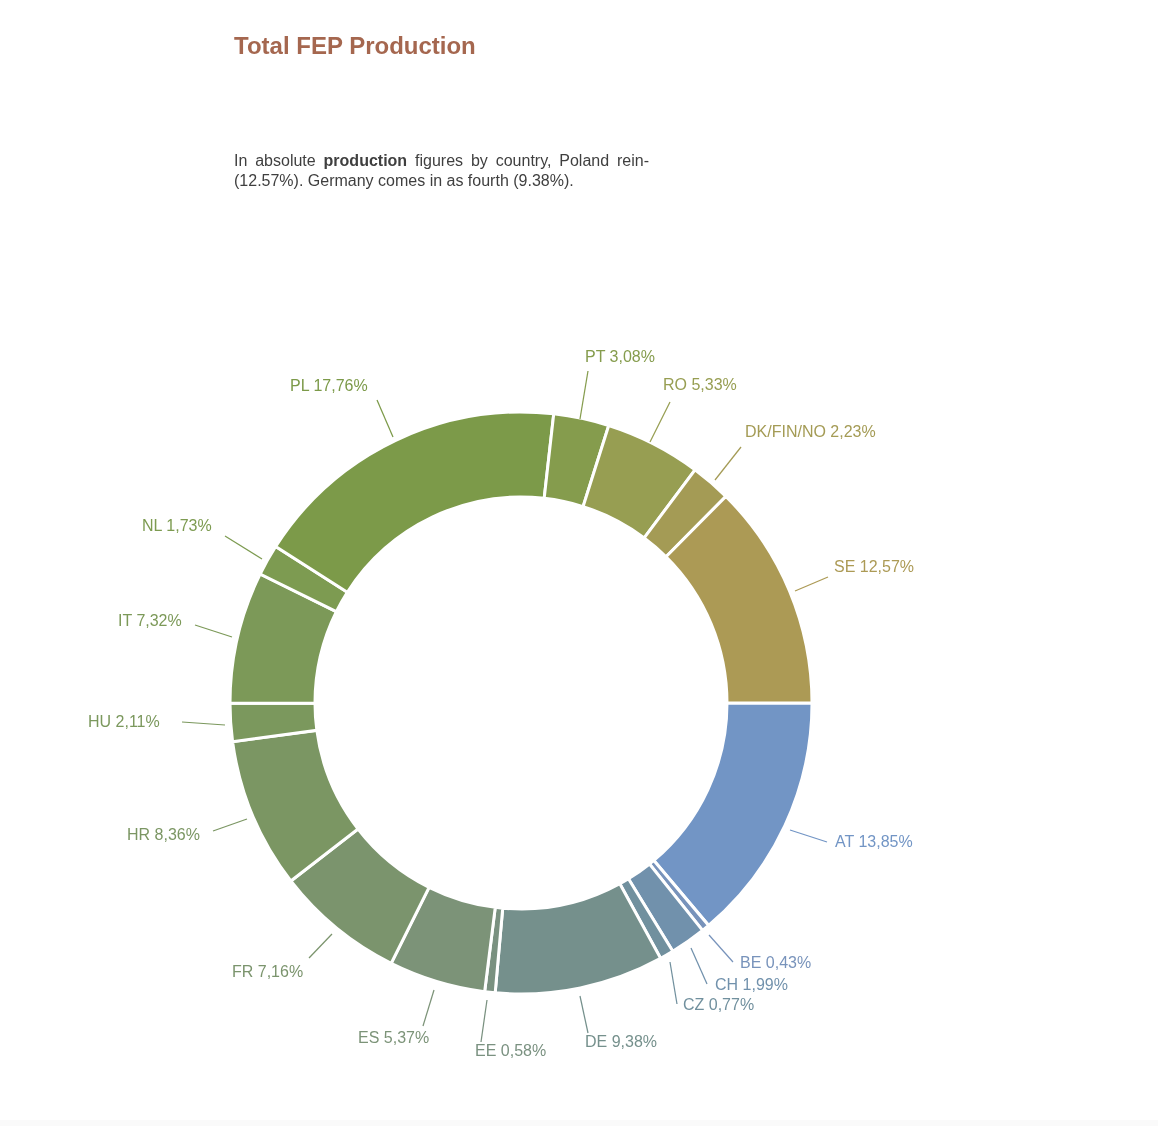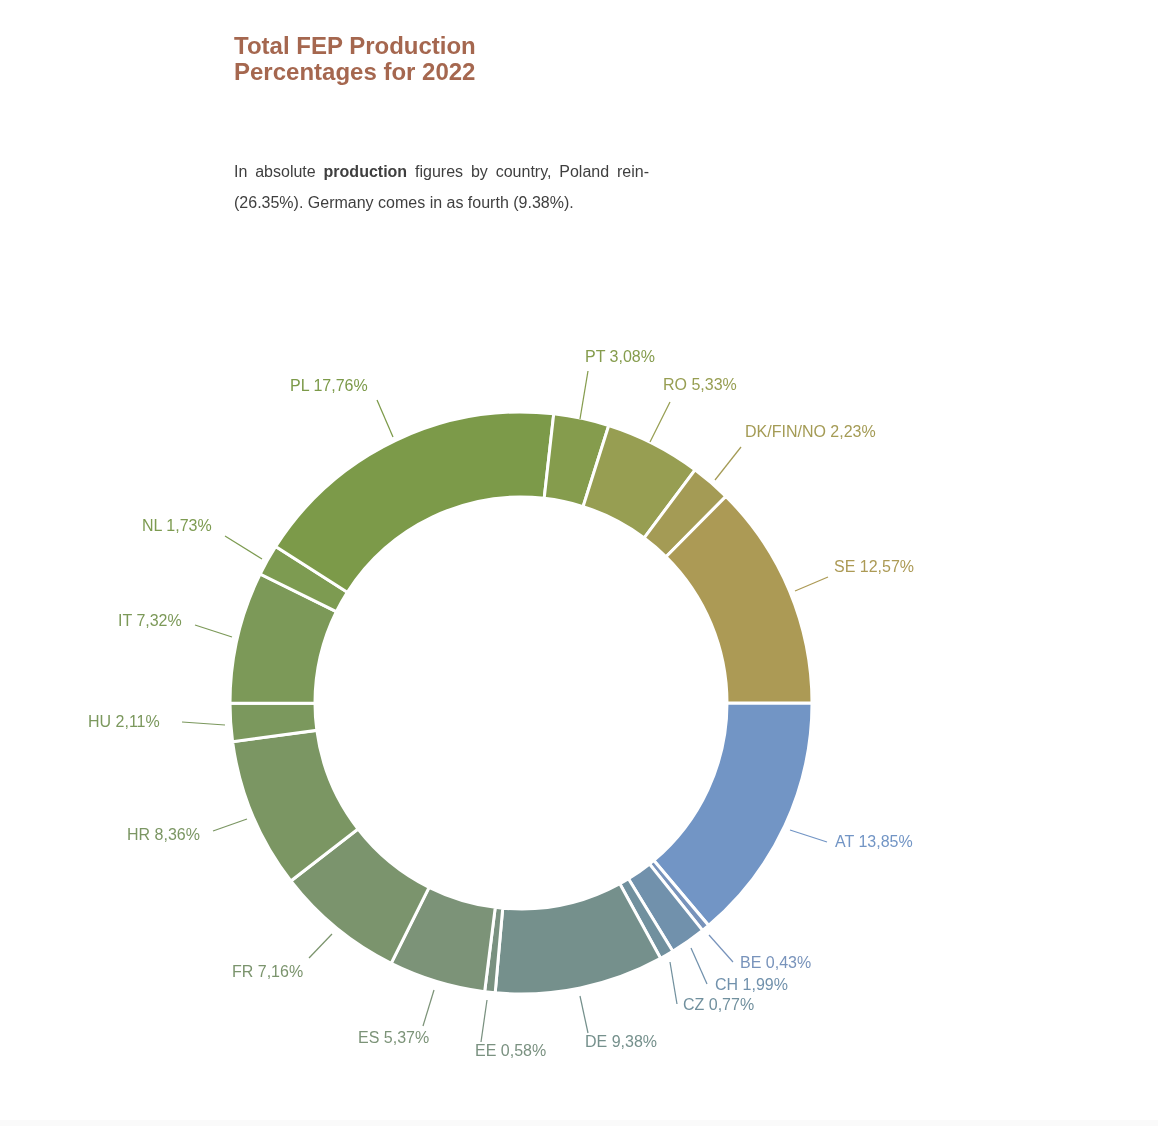--- a/index.html
+++ b/index.html
@@ -11,43 +11,42 @@
     font-family:"Liberation Sans",sans-serif;
   }
   .title{
     position:absolute;left:234px;top:33px;
     font-size:24px;line-height:26px;font-weight:bold;
   }
   .intro{
     position:absolute;left:234px;top:151px;width:415px;
     font-size:16px;line-height:20.4px;
   }
-  .intro-line{text-align:justify;margin-top:11px;}
+  .intro-line{text-align:justify;}
   .intro-line.just{text-align-last:justify;}
   .chart{
     position:absolute;left:0;top:0;width:1158px;height:1126px;
   }
   .chart text{font-family:"Liberation Sans",sans-serif;font-size:16px;}
   .bottom-strip{
     position:absolute;left:0;bottom:0;width:1158px;height:6px;
   }
 </style>
 </head>
 <body>
 
 <div class="page">
 
   <div class="title" style="color: rgb(165, 103, 79);">
     <div>Total FEP Production</div>
-    <div>Percentages for 2022</div>
   </div>
 
   <div class="intro" style="color: rgb(63, 63, 63);">
       <div class="intro-line just"><span>In absolute </span><b>production</b><span> figures by country, Poland rein-</span></div>
-      <div class="intro-line"><span>(26.35%). Germany comes in as fourth (9.38%).</span></div>
+      <div class="intro-line"><span>(12.57%). Germany comes in as fourth (9.38%).</span></div>
     </div>
 
   <svg class="chart" viewBox="0 0 1158 1126" xmlns="http://www.w3.org/2000/svg">
       <path d="M 812.00 703.00 A 291 291 0 0 1 708.63 925.43 L 653.83 860.46 A 206 206 0 0 0 727.00 703.00 Z" fill="#7295c5" stroke="#ffffff" stroke-width="3"></path>
       <line x1="790" y1="830" x2="827" y2="842" stroke="#7295c5" stroke-width="1.25"></line>
       <text x="835" y="847" fill="#7295c5">AT 13,85%</text>
       <path d="M 708.63 925.43 A 291 291 0 0 1 702.56 930.42 L 649.53 863.99 A 206 206 0 0 0 653.83 860.46 Z" fill="#7893bb" stroke="#ffffff" stroke-width="3"></path>
       <line x1="709" y1="935" x2="733" y2="962" stroke="#7893bb" stroke-width="1.25"></line>
       <text x="740" y="968" fill="#7893bb">BE 0,43%</text>
       <path d="M 702.56 930.42 A 291 291 0 0 1 672.79 951.28 L 628.45 878.76 A 206 206 0 0 0 649.53 863.99 Z" fill="#7191ac" stroke="#ffffff" stroke-width="3"></path>

